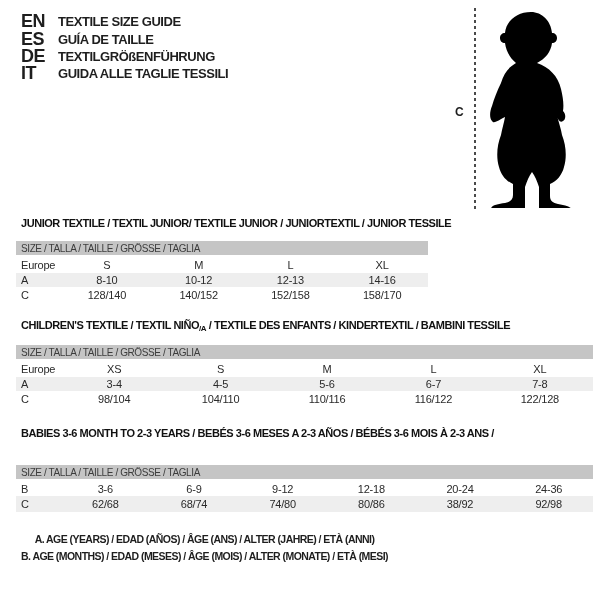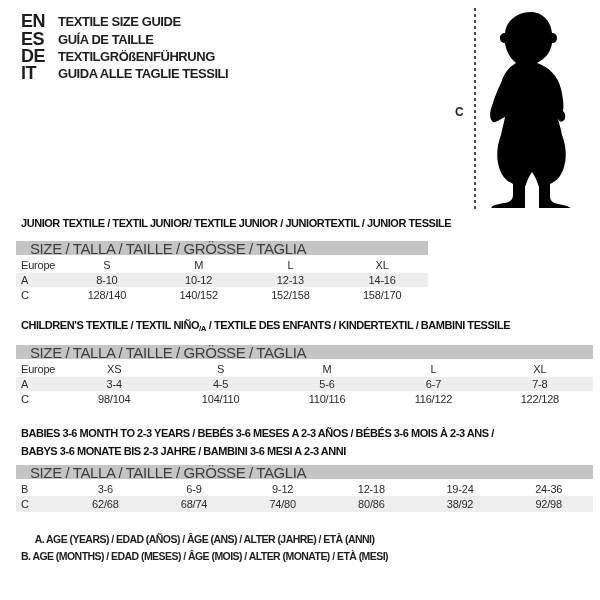--- a/index.html
+++ b/index.html
@@ -31,22 +31,22 @@
   .sec-title{position:absolute;left:21px;font-size:11px;font-weight:700;letter-spacing:-0.45px;white-space:nowrap;color:#111;}
   .sec-title .tsub{font-size:8px;vertical-align:-2px;}
   .two-line{line-height:18px;}
   
   .size-table{position:absolute;left:16px;}
   .t1{top:241px;width:412px;}
   .t2{top:345px;width:577px;}
   .t3{top:465px;width:577px;}
   .size-bar{
     height:14px;background:var(--header-bar-bg);margin-bottom:2px;
-    display:flex;align-items:center;padding-left:14px;box-sizing:border-box;
-    font-size:15px;letter-spacing:-0.4px;color:var(--bar-text);white-space:nowrap;
+    display:flex;align-items:center;padding-left:5px;box-sizing:border-box;
+    font-size:10px;letter-spacing:-0.4px;color:var(--bar-text);white-space:nowrap;
   }
   .trow{display:flex;align-items:center;height:14px;font-size:11px;letter-spacing:-0.2px;color:#2a2a2a;}
   .trow.tall{height:16px;}
   .trow.alt{background:var(--row-alt-bg);}
   .t3 .trow{height:15px;}
   .t3 .trow.alt{height:16px;}
   .lbl{width:45px;padding-left:5px;box-sizing:border-box;}
   .val{flex:1;text-align:center;}
   
   .legend{position:absolute;left:21px;top:533px;}
@@ -171,31 +171,30 @@
       <span class="val">98/104</span>
       <span class="val">104/110</span>
       <span class="val">110/116</span>
       <span class="val">116/122</span>
       <span class="val">122/128</span>
     </div>
   </div>
 
   <div class="sec-title two-line" style="top:424px;">
     <div>BABIES 3-6 MONTH TO 2-3 YEARS / BEBÉS 3-6 MESES A 2-3 AÑOS / BÉBÉS 3-6 MOIS À 2-3 ANS /</div>
-    <div>BABYS 3-6 MONATE BIS 2-3 JAHRE / BAMBINI 3-6 MESI A 2-3 ANNI</div>
   </div>
   <div class="size-table t3">
     <div class="size-bar">SIZE / TALLA / TAILLE / GRÖSSE / TAGLIA</div>
     <div class="trow">
       <span class="lbl">B</span>
       <span class="val">3-6</span>
       <span class="val">6-9</span>
       <span class="val">9-12</span>
       <span class="val">12-18</span>
-      <span class="val">19-24</span>
+      <span class="val">20-24</span>
       <span class="val">24-36</span>
     </div>
     <div class="trow alt">
       <span class="lbl">C</span>
       <span class="val">62/68</span>
       <span class="val">68/74</span>
       <span class="val">74/80</span>
       <span class="val">80/86</span>
       <span class="val">38/92</span>
       <span class="val">92/98</span>

